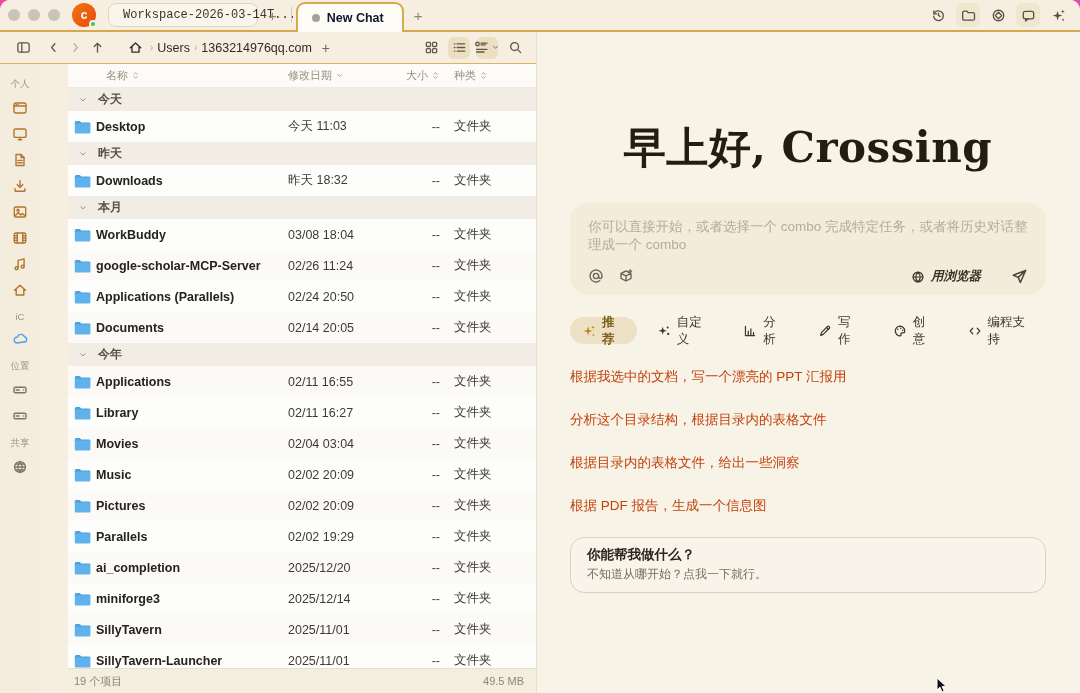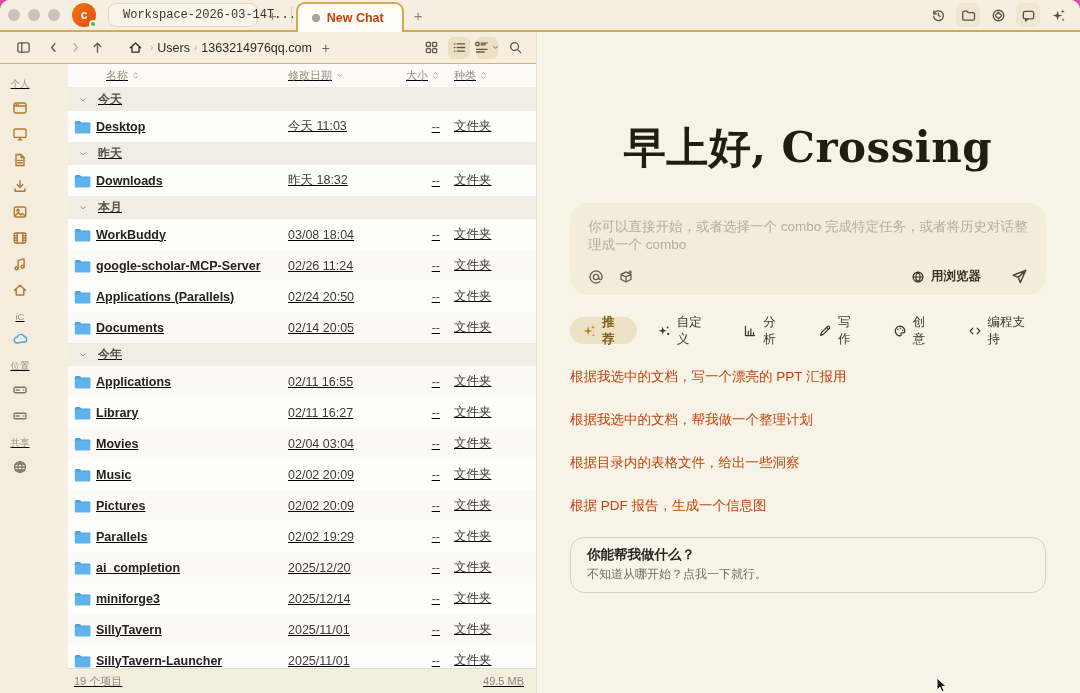--- a/index.html
+++ b/index.html
@@ -10,21 +10,21 @@
 
   
   .topbar { height:32px; flex:0 0 32px; display:flex; align-items:center; background:#f6efe1; border-bottom:2px solid #d7a94f; padding-left:8px; position:relative; z-index:5; }
   .lights { display:flex; gap:8px; margin-right:12px; }
   .light { width:12px; height:12px; border-radius:50%; background:#c9c4bb; }
   .avatar { position:relative; width:24px; height:24px; border-radius:50%; background:linear-gradient(135deg,#f07510,#e64a0e); color:#fff; font-size:12px; font-weight:bold; display:flex; align-items:center; justify-content:center; margin-right:12px; }
   .avatar .presence { position:absolute; right:-1px; bottom:-1px; width:8px; height:8px; border-radius:50%; background:#33c759; border:2px solid #f6efe1; }
   .wtab { height:24px; padding:0 14px; display:flex; align-items:center; background:#faf5ea; border:1px solid #ddd6c5; border-radius:8px; font-size:12px; color:#3a352c; max-width:150px; white-space:nowrap;font-family:Liberation Mono, monospace; }
   .tabplus { color:#8a8478; font-size:15px; padding:0 10px; cursor:default; }
   .tab-divider { width:1px; height:16px; background:#d4cdbc; margin:0 4px; }
-  .atab { position:relative; align-self:flex-end; height:30px; margin-bottom:-2px; display:flex; align-items:center; gap:7px; padding:0 18px 0 14px; background:#fdfcf6; border:2px solid #d7a94f; border-bottom:none; border-radius:9px 9px 0 0; font-size:12.5px; font-weight:600; color:#c2410c; z-index:6; }
+  .atab { position:relative; align-self:flex-end; height:30px; margin-bottom:-2px; display:flex; align-items:center; gap:7px; padding:0 18px 0 14px; background:#fdfcf6; border:2px solid #d7a94f; border-bottom:none; border-radius:9px 9px 0 0; font-size:12.5px; font-weight:600; color:#0f172a; z-index:6; }
   .tab-dot { width:8px; height:8px; border-radius:50%; background:#a8a296; }
   .tb-right { margin-left:auto; display:flex; align-items:center; gap:6px; padding-right:10px; }
   .tb-ic { width:24px; height:24px; display:flex; align-items:center; justify-content:center; color:#595246; font-size:15px; border-radius:6px; }
   .tb-ic.pill { background:#f0e7d1; }
   .tb-ic svg { width:15px; height:15px; }
 
   
   .main { flex:1; display:flex; min-height:0; }
 
   
@@ -33,21 +33,21 @@
   .ftoolbar .ic { width:22px; height:22px; display:flex; align-items:center; justify-content:center; border-radius:6px; }
   .ftoolbar .ic svg { width:15px; height:15px; }
   .ic.dim { color:#b7b0a1; }
   .crumb { display:flex; align-items:center; gap:4px; margin-left:16px; font-size:12.5px; color:#2f2b23; }
   .crumb .sep { color:#b2ab9b; font-size:10px; }
   .crumb .add { color:#6e6758; font-size:14px; margin-left:6px; }
   .ft-right { margin-left:auto; display:flex; align-items:center; gap:6px; }
   .ft-right .ic.pill { background:#ecdfc2; }
   .ft-right .grp { display:flex; align-items:center; gap:2px; padding:0 6px; height:22px; border-radius:6px; }
 
-  .fbody { flex:1; display:flex; min-height:0;text-decoration:underline; }
+  .fbody { flex:1; display:flex; min-height:0; }
   .fside { width:40px; flex:0 0 40px; background:#f4ecdd; display:flex; flex-direction:column; align-items:center; padding-top:6px; }
   .fside .slabel { font-size:9.5px; color:#9a9385; margin:8px 0 4px; }
   .fside .sic { width:26px; height:26px; display:flex; align-items:center; justify-content:center; color:#b4762c; }
   .fside .sic svg { width:16px; height:16px; }
   .fside .sic.blue { color:#4da3e8; }
   .fside .sic.gray { color:#7d7668; }
 
   .flist { flex:1; background:#ef4444; display:flex; flex-direction:column; min-width:0;margin-left:28px; }
   .cols { height:24px; flex:0 0 24px; display:flex; align-items:center; font-size:11px; color:#97907f; border-bottom:1px solid #efebe1; background:#fcfbf8; }
   .cols .c { display:flex; align-items:center; gap:3px; }
@@ -71,21 +71,21 @@
   .fsize { width:42px; flex:0 0 42px; text-align:right; color:#4a453d; }
   .fkind { width:96px; flex:0 0 96px; padding-left:14px; }
 
   .statusbar { height:25px; flex:0 0 25px; display:flex; align-items:center; justify-content:space-between; padding:0 12px 0 6px; background:#f4eedf; border-top:1px solid #e6e0d1; font-size:11px; color:#8d8678; }
 
   
   .chat { flex:1; background:#f8f3e7; position:relative; padding:0 34px 0 33px; }
   .greeting { margin-top:88px; text-align:center; font-family:"DejaVu Serif","Liberation Serif",serif; font-weight:700; font-size:42px; color:#221c12; letter-spacing:.5px; }
   .composer { margin-top:27px; height:92px; background:#f3ecda; border-radius:18px; padding:15px 18px 10px; display:flex; flex-direction:column; }
   .composer .ph { font-size:13.5px; color:#b5ac9a; }
-  .comp-bottom { margin-top:auto; display:flex; align-items:flex-end; gap:14px; color:#6d655a; }
+  .comp-bottom { margin-top:auto; display:flex; align-items:flex-start; gap:14px; color:#6d655a;font-style:italic; }
   .comp-bottom .cic { font-size:15px; display:flex; align-items:center; }
   .comp-bottom .cic svg { width:16px; height:16px; }
   .browser-btn { margin-left:auto; display:flex; align-items:center; gap:6px; font-size:12.5px; color:#39332a; font-weight:600; }
   .browser-btn svg { width:14px; height:14px; }
   .send-btn { margin-left:16px; color:#4d473c; display:flex; }
   .send-btn svg { width:17px; height:17px; }
 
   .cat-tabs { margin-top:22px; display:flex; align-items:flex-end; gap:8px; }
   .cat { display:flex; align-items:center; gap:6px; height:27px; padding:0 12px; border-radius:14px; font-size:12.5px; color:#3c362e; }
   .cat svg { width:14px; height:14px; }
@@ -676,21 +676,21 @@
                 <svg viewBox="0 0 16 16" fill="none" stroke="currentColor" stroke-width="1.4" stroke-linecap="round" stroke-linejoin="round">
                   <path d="M5.5 4.8 2.5 8l3 3.2M10.5 4.8 13.5 8l-3 3.2"></path>
                 </svg>
               </span>
               <span>编程支持</span>
             </div>
           </div>
 
         <div class="suggestions" id="suggestions">
             <div class="sug">根据我选中的文档，写一个漂亮的 PPT 汇报用</div>
-            <div class="sug">根据我选中的文档，帮我做一个整理计划</div>
+            <div class="sug">分析这个目录结构，根据目录内的表格文件</div>
             <div class="sug">根据目录内的表格文件，给出一些洞察</div>
             <div class="sug">根据 PDF 报告，生成一个信息图</div>
           </div>
 
         <div class="help-card">
           <div class="help-title">你能帮我做什么？</div>
           <div class="help-sub">不知道从哪开始？点我一下就行。</div>
         </div>
       </div>
     </div>

